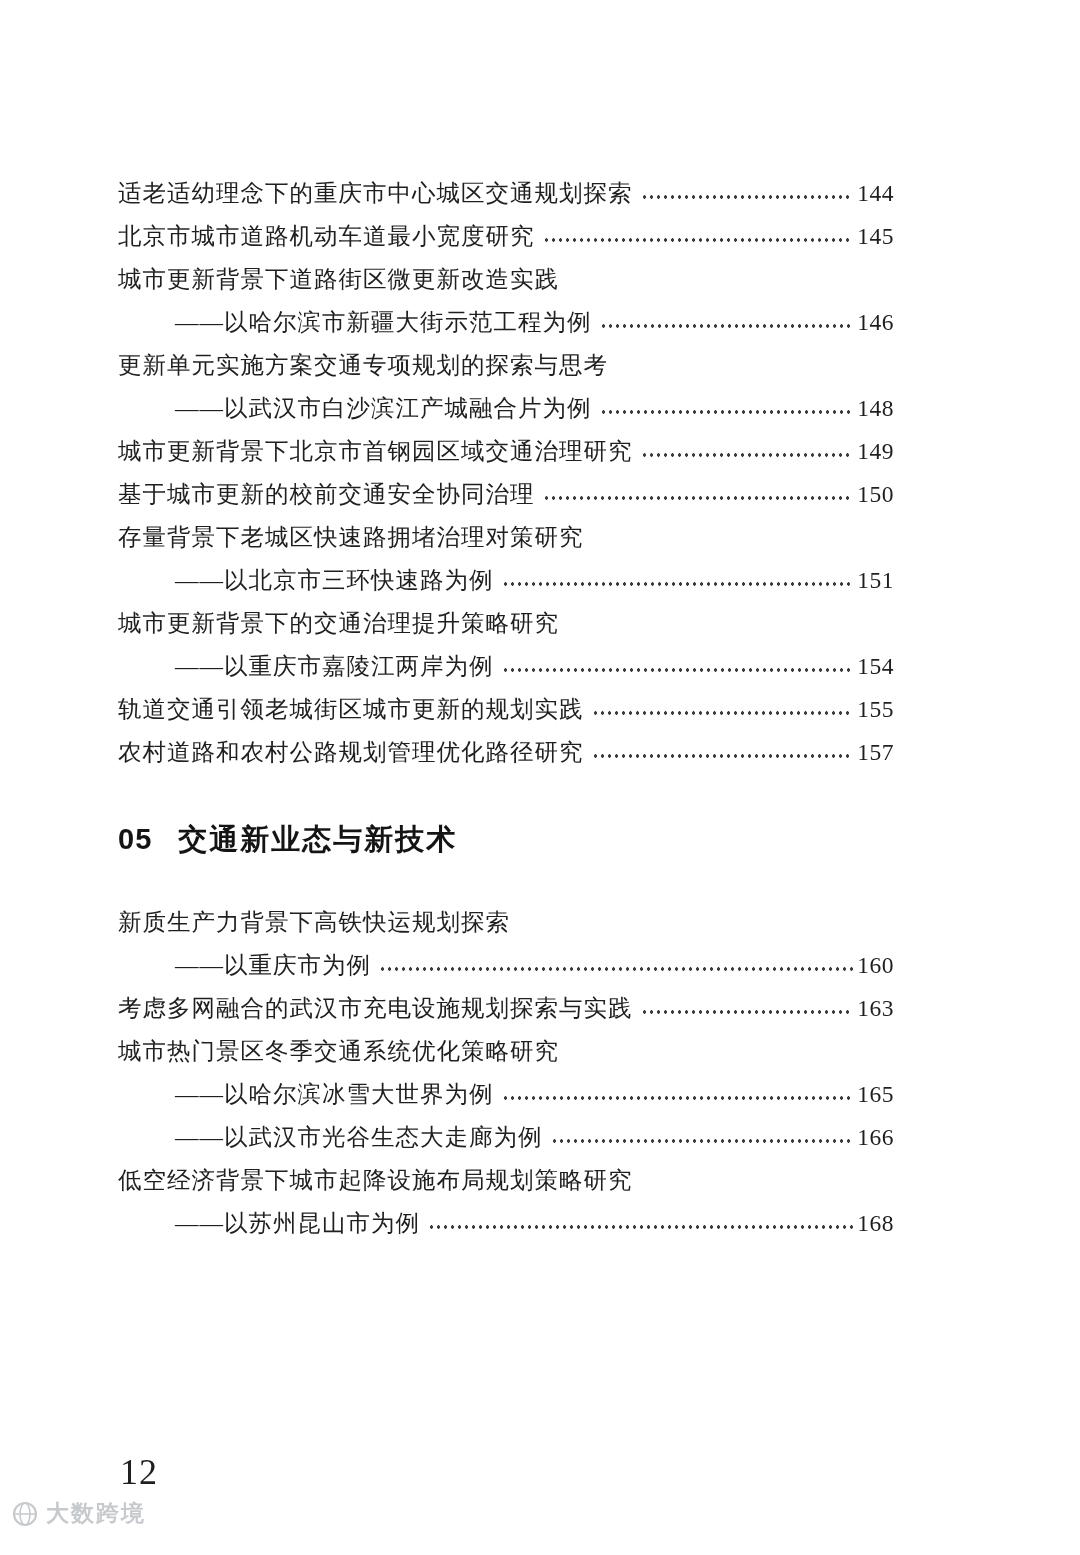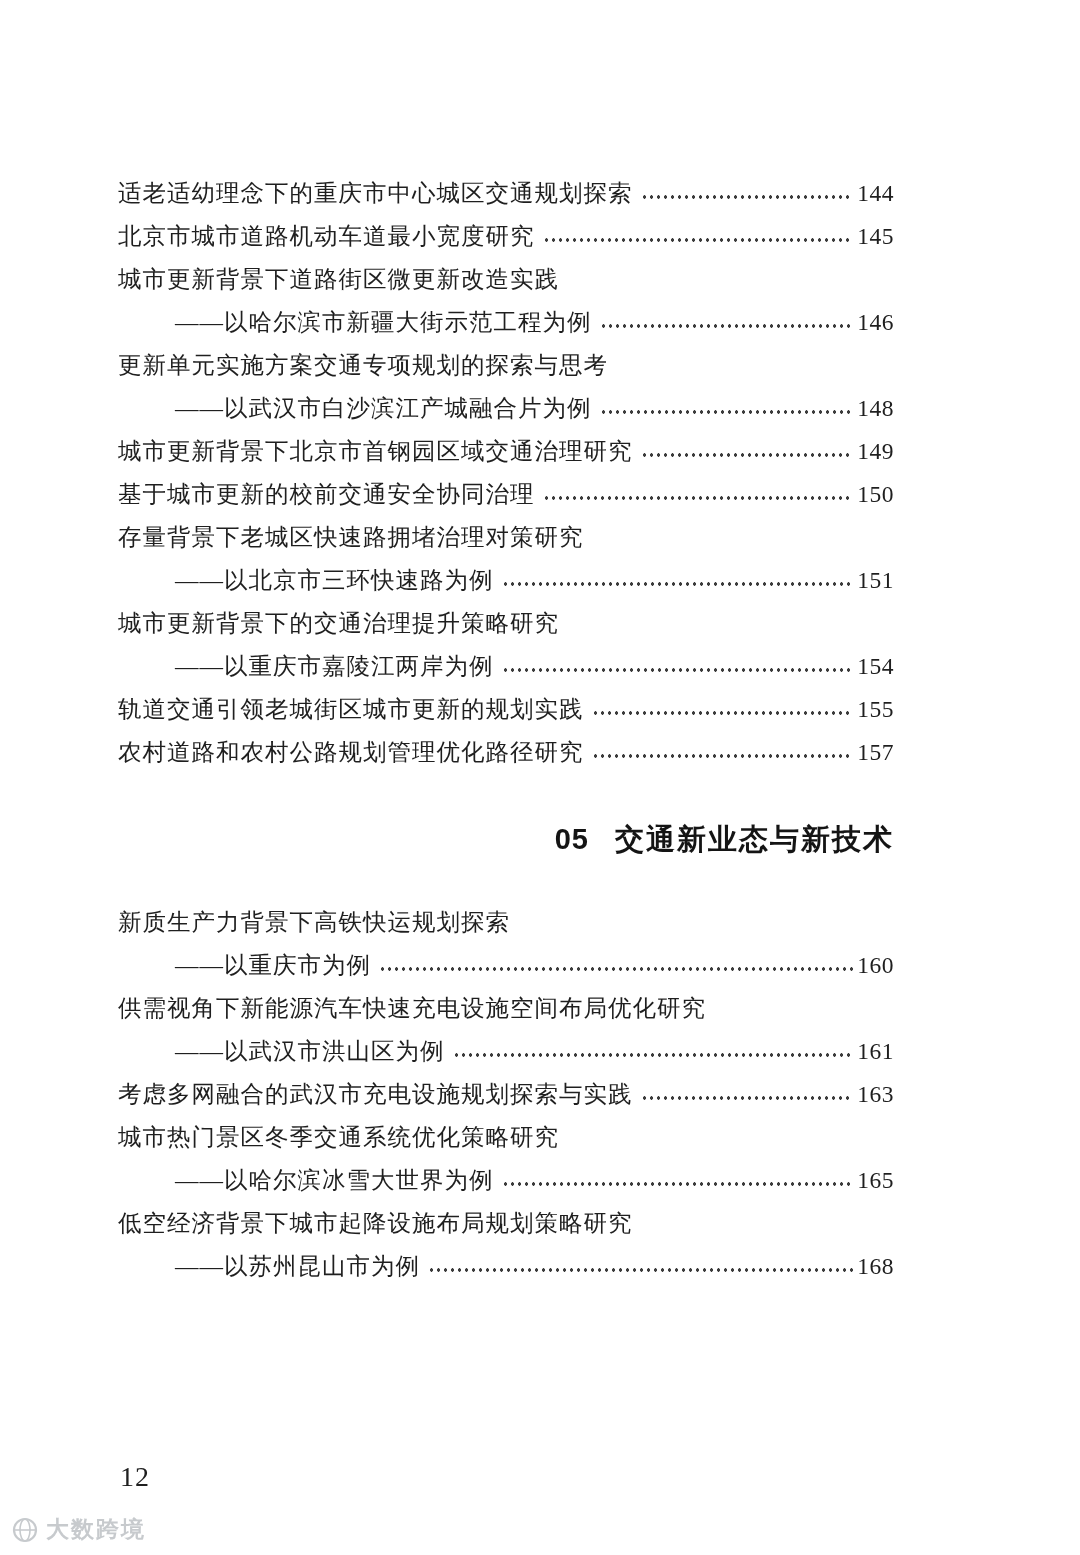--- a/index.html
+++ b/index.html
@@ -49,45 +49,45 @@
     background-repeat: repeat-x;
     background-position: left center;
     min-width: 20px;
   }
   .entry-page {
     flex: 0 0 auto;
     font-size: 23.5px;
     letter-spacing: 0.5px;
   }
   .section-heading {
-    text-align: right;
+    text-align: left;
     font-family: "Liberation Sans", "DejaVu Sans", sans-serif;
     font-weight: 700;
     font-size: 29px;
     color: #141414;
     margin: 44px 0 40px 0;
     line-height: 43px;
     letter-spacing: 2px;
   }
   .heading-num {
     margin-right: 26px;
     letter-spacing: 1px;
   }
   .folio {
     position: absolute;
     left: 120px;
     bottom: 62px;
-    font-size: 28px;
+    font-size: 36px;
     letter-spacing: 1px;
     color: #1f1f1f;
   }
   .watermark {
     position: absolute;
     left: 10px;
-    bottom: 10px;
+    bottom: 26px;
     display: flex;
     align-items: center;
     gap: 6px;
     opacity: 0.55;
   }
   .watermark-text {
     font-family: "Liberation Sans", "DejaVu Sans", sans-serif;
     font-weight: 700;
     font-size: 23px;
     color: #9aa0a6;
@@ -192,46 +192,41 @@
           <span class="entry-title">新质生产力背景下高铁快运规划探索</span>
         </div>
         <div class="toc-line indent">
           <span class="entry-title">——以重庆市为例</span>
           <span class="leader"></span>
           <span class="entry-page">160</span>
         </div>
       </div>
       <div class="toc-entry">
         <div class="toc-line">
-          <span class="entry-title">供需视角下新能源汽车快速充电设施空间布局优化研究</span>
-        </div>
-        <div class="toc-line indent">
-          <span class="entry-title">——以武汉市洪山区为例</span>
-          <span class="leader"></span>
-          <span class="entry-page">161</span>
-        </div>
-      </div>
-      <div class="toc-entry">
-        <div class="toc-line">
           <span class="entry-title">考虑多网融合的武汉市充电设施规划探索与实践</span>
           <span class="leader"></span>
           <span class="entry-page">163</span>
         </div>
       </div>
       <div class="toc-entry">
         <div class="toc-line">
           <span class="entry-title">城市热门景区冬季交通系统优化策略研究</span>
         </div>
         <div class="toc-line indent">
           <span class="entry-title">——以哈尔滨冰雪大世界为例</span>
           <span class="leader"></span>
           <span class="entry-page">165</span>
         </div>
       </div>
       <div class="toc-entry">
+        <div class="toc-line indent">
+          <span class="entry-title">——以武汉市光谷生态大走廊为例</span>
+          <span class="leader"></span>
+          <span class="entry-page">166</span>
+        </div>
       </div>
       <div class="toc-entry">
         <div class="toc-line">
           <span class="entry-title">低空经济背景下城市起降设施布局规划策略研究</span>
         </div>
         <div class="toc-line indent">
           <span class="entry-title">——以苏州昆山市为例</span>
           <span class="leader"></span>
           <span class="entry-page">168</span>
         </div>

